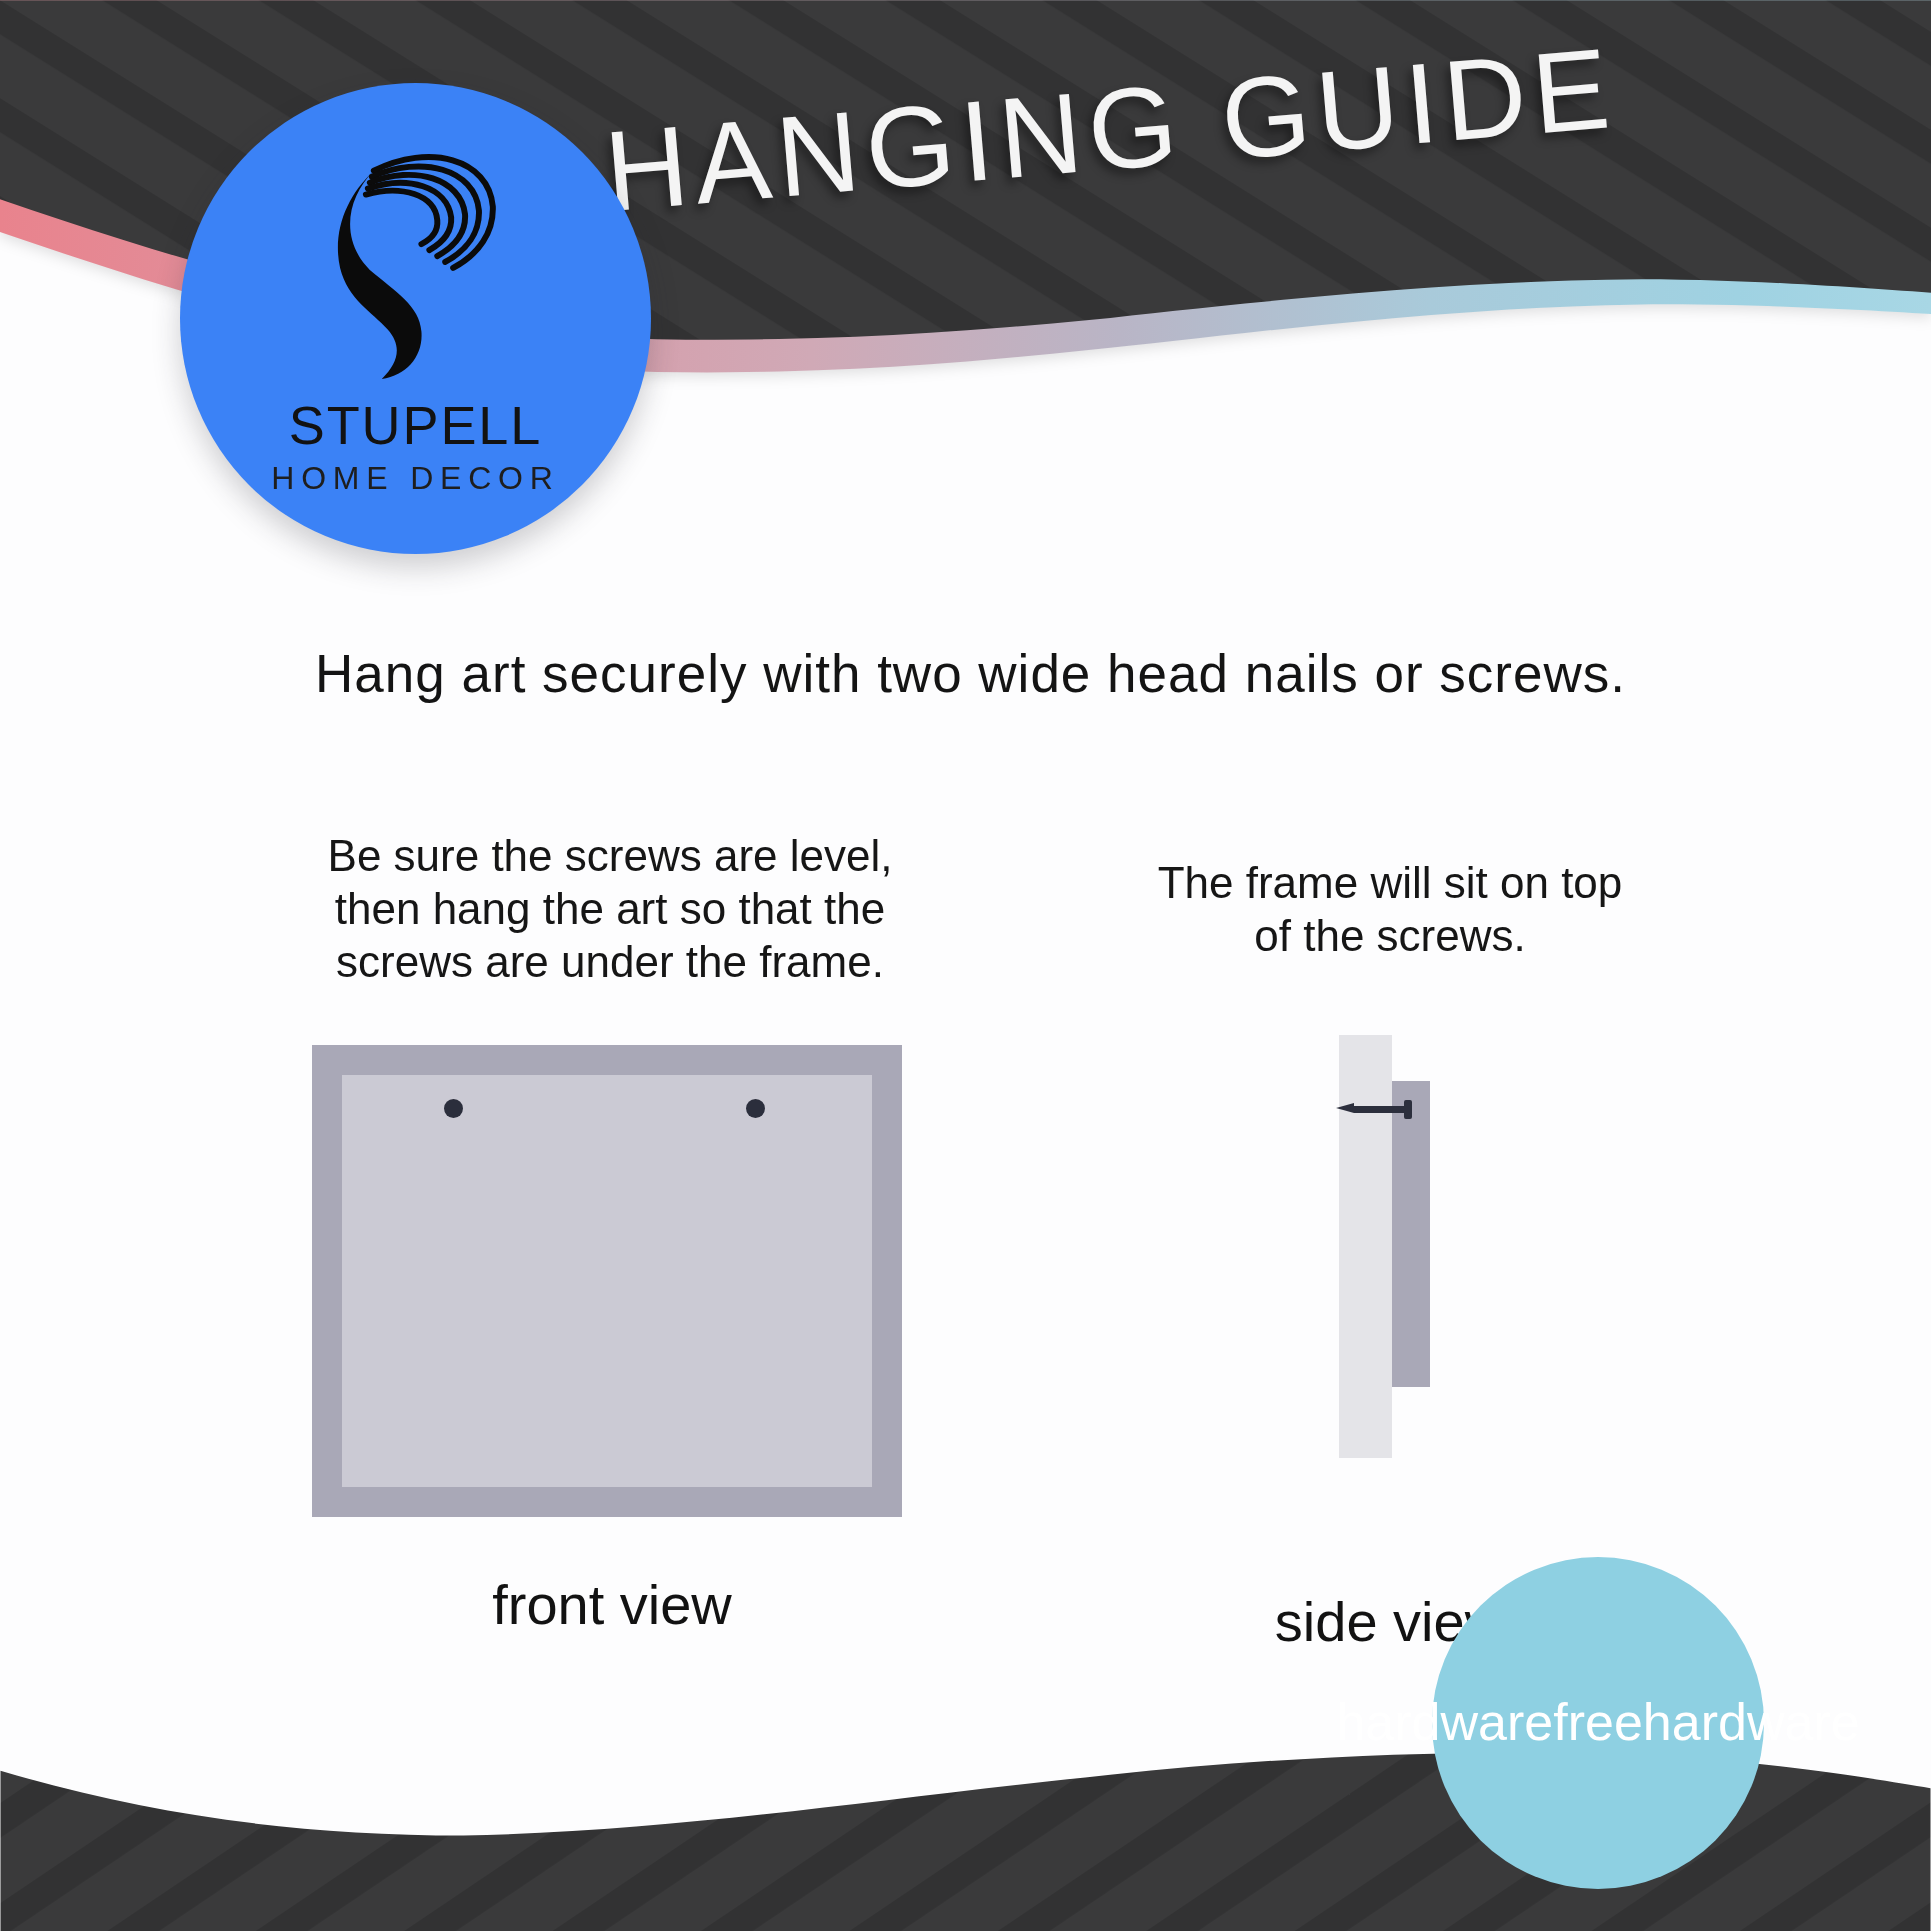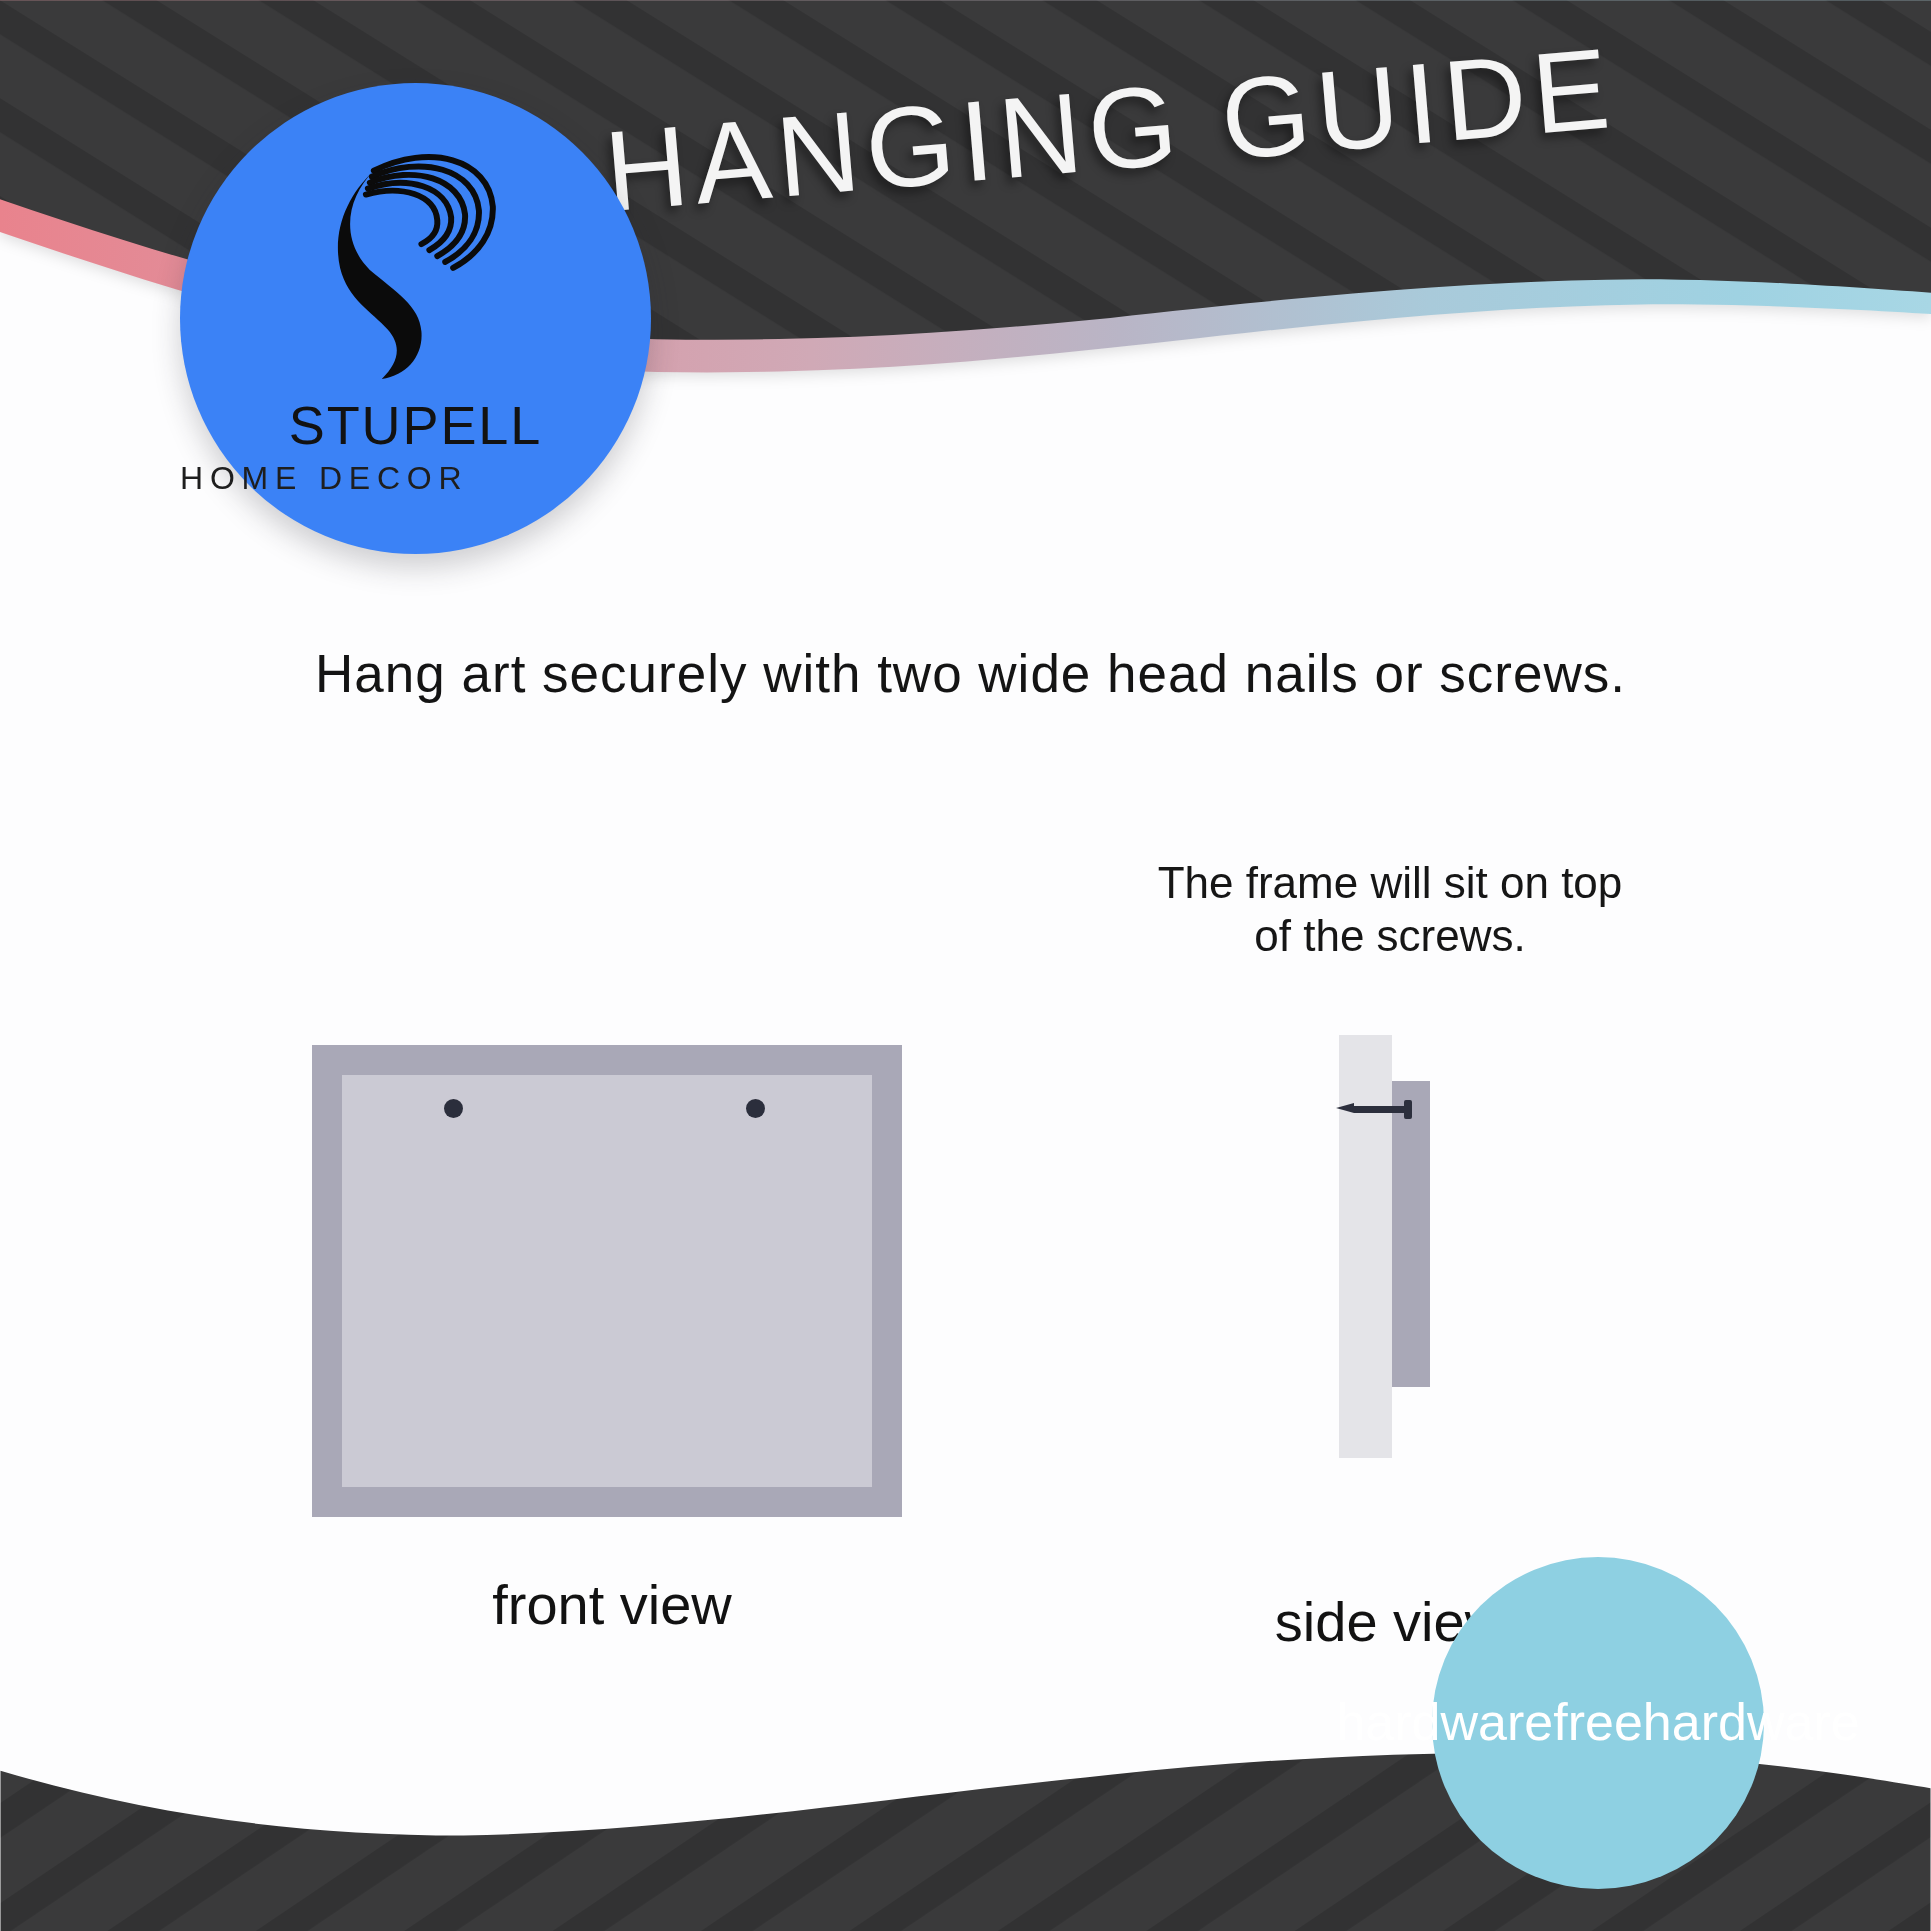--- a/index.html
+++ b/index.html
@@ -16,21 +16,21 @@
       white-space:nowrap;transform:rotate(-4.8deg);
       text-shadow:-4.8px 5.8px 9.7px rgba(0,0,0,0.40);}
 
   
   .logo-circle{position:absolute;left:180px;top:83px;width:471px;height:471px;
       border-radius:50%;background:#3b82f6;z-index:3;
       box-shadow:0 13.5px 29px rgba(40,40,50,0.22);}
   .s-glyph{position:absolute;left:129px;top:58px;width:205px;height:238px;}
   .logo-brand{position:absolute;left:0;top:311px;width:100%;text-align:center;
       font-size:54px;letter-spacing:1.9px;color:#121212;}
-  .logo-tagline{position:absolute;left:0;top:377px;width:100%;
+  .logo-tagline{position:absolute;left:0;top:377px;width:100%;text-align:center;
       font-size:32px;letter-spacing:6.8px;color:#1e1e1e;}
 
   
   .product-title{position:absolute;left:492px;top:452px;width:966px;z-index:2;
       text-align:center;font-size:91px;letter-spacing:1.9px;color:#151515;}
   .instruction{position:absolute;left:0;top:643px;width:1941px;z-index:2;
       text-align:center;font-size:53px;letter-spacing:1px;color:#141414;}
 
   
   .note{position:absolute;z-index:2;text-align:center;font-size:44px;
@@ -116,20 +116,25 @@
       <path fill="#0b0b0b" d="M62,30 C34,58 28,100 58,130 C84,152 108,166 110,192
                C112,216 96,236 70,240 C88,222 90,206 76,190
                C60,172 36,160 28,128 C20,92 34,56 62,30 Z"></path>
     </svg>
     <div class="logo-brand">STUPELL</div>
     <div class="logo-tagline">HOME DECOR</div>
   </div>
 
   <div class="instruction">Hang art securely with two wide head nails or screws.</div>
 
+  <div class="note note-front">
+    <div>Be sure the screws are level,</div>
+    <div>then hang the art so that the</div>
+    <div>screws are under the frame.</div>
+  </div>
 
   <div class="front-frame">
     <div class="inner"></div>
     <div class="screw-dot dot-left"></div>
     <div class="screw-dot dot-right"></div>
   </div>
   <div class="view-label label-front">front view</div>
 
   <div class="note note-side">
     <div>The frame will sit on top</div>

